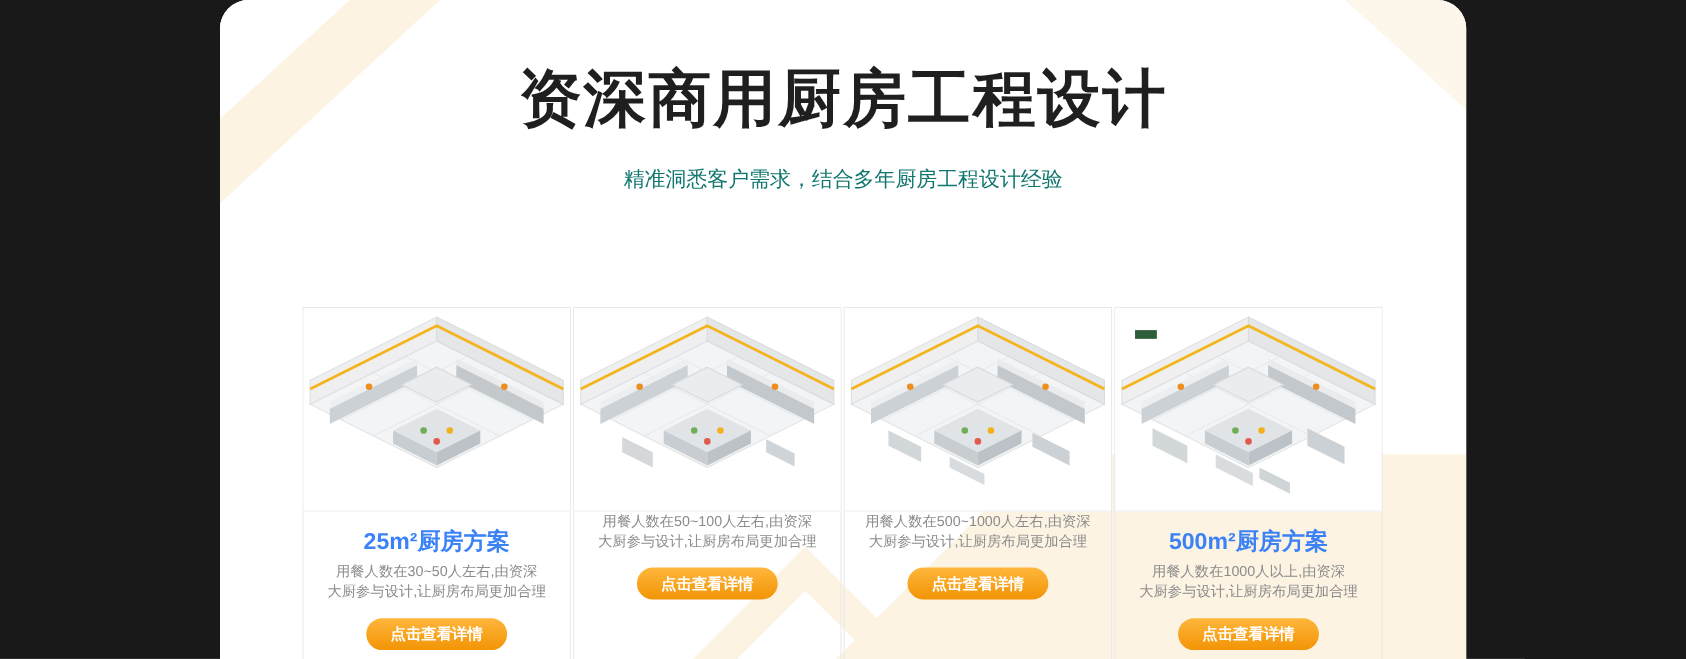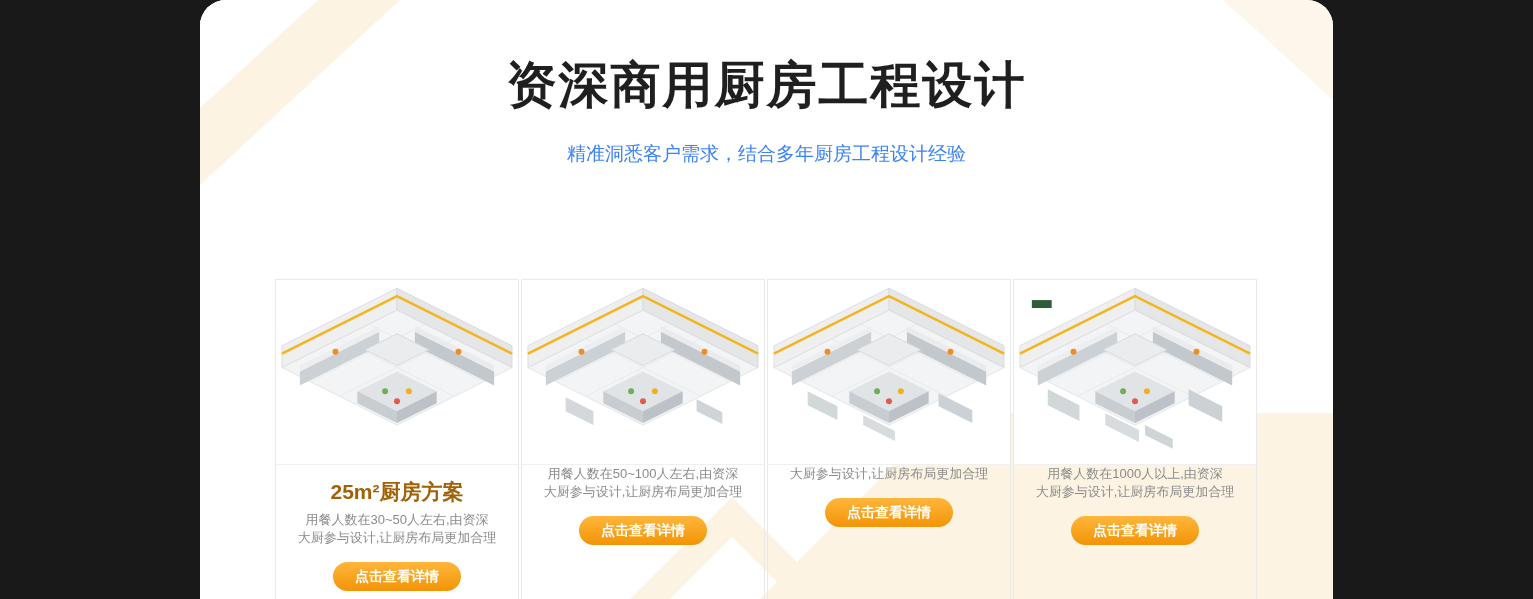--- a/index.html
+++ b/index.html
@@ -22,30 +22,30 @@
   .deco-svg {
     position: absolute;
     left: 0; top: 0;
     width: 100%; height: 100%;
     pointer-events: none;
   }
   .panel-content { position: relative; width: 100%; height: 100%; }
   .section-title {
     margin: 52px 0 15px;
     text-align: center;
-    font-size: 50px;
+    font-size: 57px;
     font-weight: 800;
     color: #1f1f1f;
     letter-spacing: 2px;
   }
   .section-sub {
     margin: 0;
     text-align: center;
     font-size: 19px;
-    color: #3b82f6;
+    color: #0f766e;
     line-height: 29px;
   }
   .section-sub.first { margin-top: 20px; }
   .cards {
     position: absolute;
     left: 75px; top: 227px;
     display: flex;
     gap: 2px;
   }
   .card {
@@ -60,21 +60,21 @@
   .card-img {
     width: 100%; height: 185px;
     background: #ffffff;
     border-bottom: 1px solid #f0f0f0;
   }
   .card-img svg { width: 100%; height: 100%; display: block; }
   .card-title {
     margin: 13px 0 5px;
     font-size: 21px;
     font-weight: bold;
-    color: #a16207;
+    color: #3b82f6;
   }
   .card-desc {
     margin: 0;
     font-size: 13px;
     color: #8b8b8b;
     line-height: 18px;
     text-align: right;
     white-space: nowrap;
   }
   .card-btn {
@@ -162,35 +162,37 @@
 
       <article class="card">
         <div class="card-img">
           <svg viewBox="0 0 244 185">
             <use href="#kitchen-iso"></use>
             <polygon points="40,112 70,127 70,141 40,126" fill="#d2d7da"></polygon>
             <polygon points="172,114 206,131 206,144 172,127" fill="#ccd1d5"></polygon>
             <polygon points="96,136 128,152 128,162 96,146" fill="#d8dcdf"></polygon>
           </svg>
         </div>
+        <p class="card-desc">用餐人数在500~1000人左右,由资深</p>
         <p class="card-desc">大厨参与设计,让厨房布局更加合理</p>
         <button class="card-btn">点击查看详情</button>
       </article>
 
       <article class="card">
         <div class="card-img">
           <svg viewBox="0 0 244 185">
             <use href="#kitchen-iso"></use>
             <polygon points="34,110 66,126 66,142 34,126" fill="#d2d7da"></polygon>
             <polygon points="176,110 210,127 210,143 176,126" fill="#ccd1d5"></polygon>
             <polygon points="92,134 126,151 126,163 92,146" fill="#d8dcdf"></polygon>
             <polygon points="132,146 160,160 160,170 132,156" fill="#cfd4d7"></polygon>
             <rect x="18" y="20" width="20" height="8" fill="#2e5d3a"></rect>
           </svg>
         </div>
+        <h3 class="card-title">500m²厨房方案</h3>
         <p class="card-desc">用餐人数在1000人以上,由资深</p>
         <p class="card-desc">大厨参与设计,让厨房布局更加合理</p>
         <button class="card-btn">点击查看详情</button>
       </article>
 
     </div>
   </div>
 </div>
 
 </body></html>

